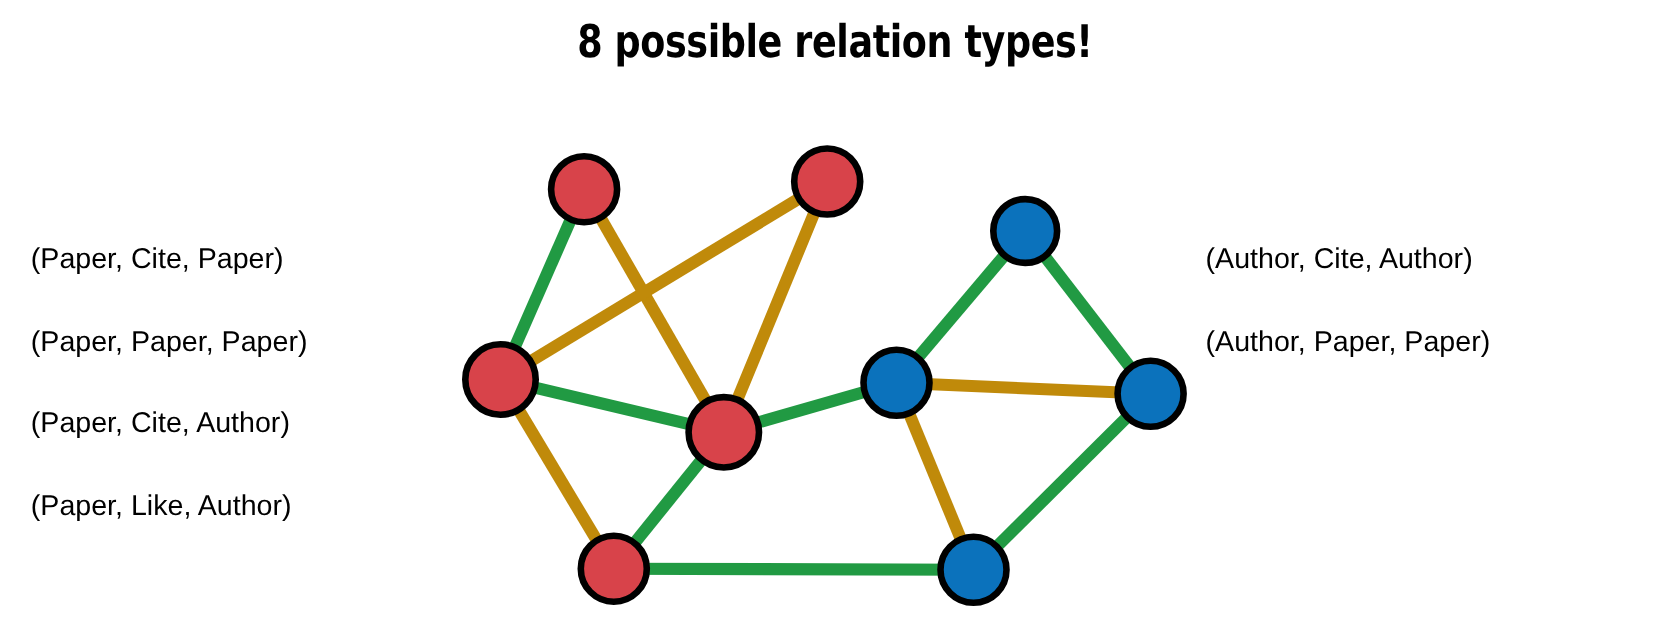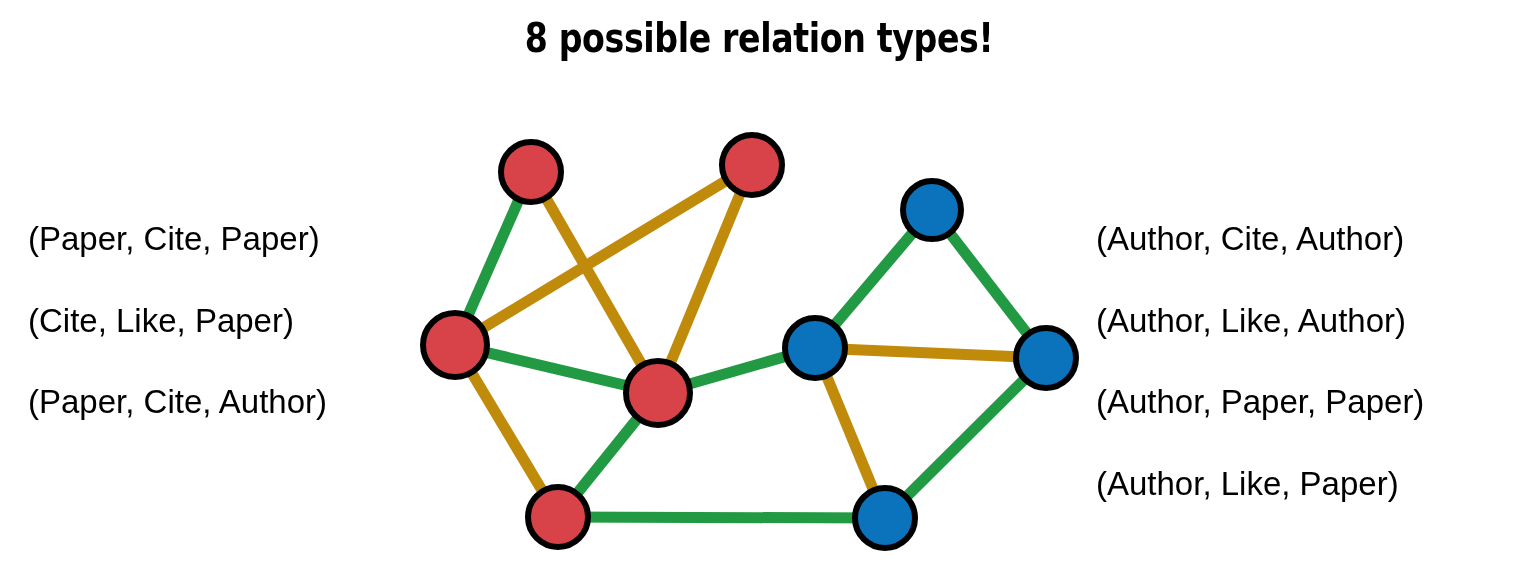--- a/index.html
+++ b/index.html
@@ -33,21 +33,21 @@
     position:absolute;
     display:flex;
     flex-direction:column;
     justify-content:flex-start;
   }
   .label-col.left{ left:28px; top:222px; width:400px; text-align:left; }
   .label-col.right{ left:1096px; top:222px; width:380px; text-align:left; }
 
   .rel-label{
     font-family:"Liberation Sans",sans-serif;
-    font-size:33px;
+    font-size:26px;
     font-weight:400;
     line-height:1;
     color:#000;
     white-space:nowrap;
     margin-bottom:48.5px;
   }
   .rel-label:last-child{margin-bottom:0;}
 
   
   #graph{
@@ -91,24 +91,23 @@
         <circle cx="558" cy="517" r="30" fill="#D8434A" class="node-circle"></circle>
         <circle cx="932" cy="210" r="29" fill="#0B72BC" class="node-circle"></circle>
         <circle cx="815" cy="348" r="30" fill="#0B72BC" class="node-circle"></circle>
         <circle cx="1046" cy="358" r="30" fill="#0B72BC" class="node-circle"></circle>
         <circle cx="885" cy="518" r="30" fill="#0B72BC" class="node-circle"></circle>
       </g>
   </svg>
 
   <div class="label-col left">
     <div class="rel-label">(Paper, Cite, Paper)</div>
-    <div class="rel-label">(Cite, Like, Paper)</div>
+    <div class="rel-label">(Paper, Paper, Paper)</div>
     <div class="rel-label">(Paper, Cite, Author)</div>
+    <div class="rel-label">(Paper, Like, Author)</div>
   </div>
 
   <div class="label-col right">
     <div class="rel-label">(Author, Cite, Author)</div>
-    <div class="rel-label">(Author, Like, Author)</div>
     <div class="rel-label">(Author, Paper, Paper)</div>
-    <div class="rel-label">(Author, Like, Paper)</div>
   </div>
 
 </div>
 
 </body></html>

